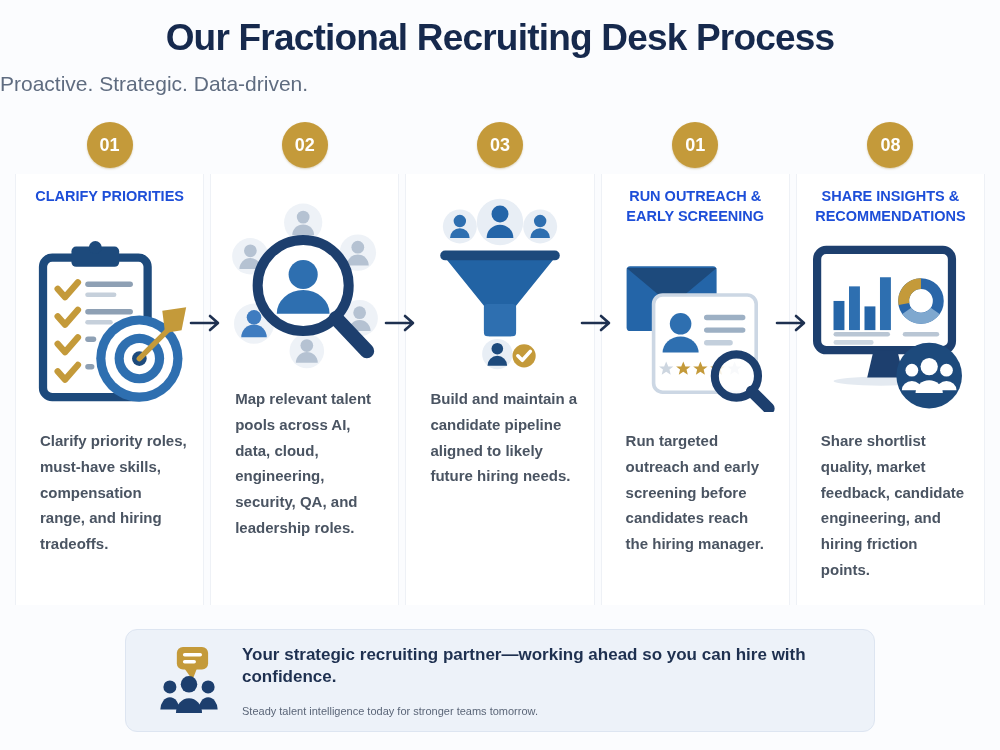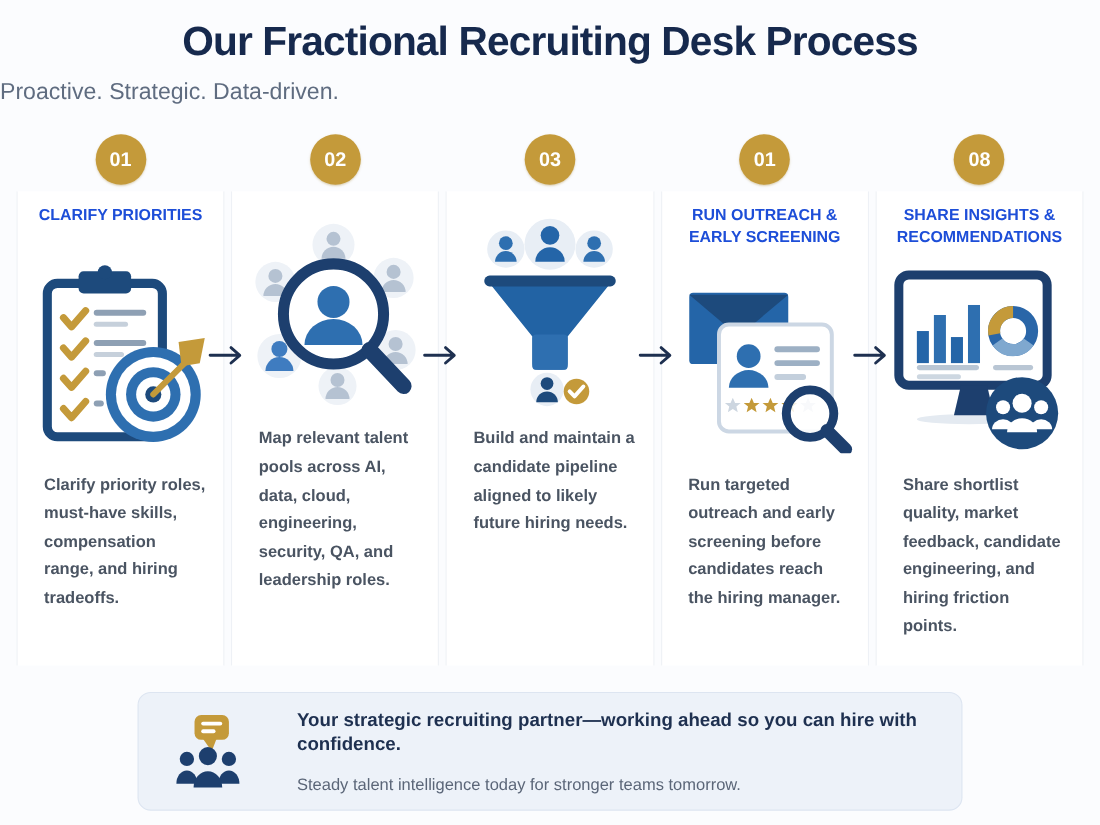--- a/index.html
+++ b/index.html
@@ -36,26 +36,26 @@
   }
   .icon-box { height:196px; display:flex; align-items:center; justify-content:center; }
   .step-desc {
     padding:4px 14px 0 24px; font-size:15px; line-height:1.72; color:#4a5462;font-weight:bold;
   }
   .flow-arrow { position:absolute; top:190px; transform:translateX(-50%); }
   .arrow-1 { left:20%; } .arrow-2 { left:40%; } .arrow-3 { left:60%; } .arrow-4 { left:80%; }
   .callout {
     width:750px; margin:24px auto 0;
     background:#edf2f9; border:1px solid #dde5f1; border-radius:12px;
-    display:flex; align-items:center; gap:48px;
+    display:flex; align-items:center; gap:20px;
     padding:14px 30px; box-sizing:border-box; min-height:88px;justify-content:center;
   }
   .callout-icon { flex:0 0 auto; display:flex; align-items:center; }
   .callout-headline { font-size:17px; font-weight:700; color:#1e3050; line-height:1.3; }
-  .callout-subtext { font-size:15px; color:#5b6678; margin-top:17px; }
+  .callout-subtext { font-size:11px; color:#5b6678; margin-top:17px; }
 </style>
 </head>
 <body>
 
 <div class="infographic">
 
   <h1 class="title">Our Fractional Recruiting Desk Process</h1>
   <div class="subtitle">Proactive. Strategic. Data-driven.</div>
 
   <div class="steps-row">

